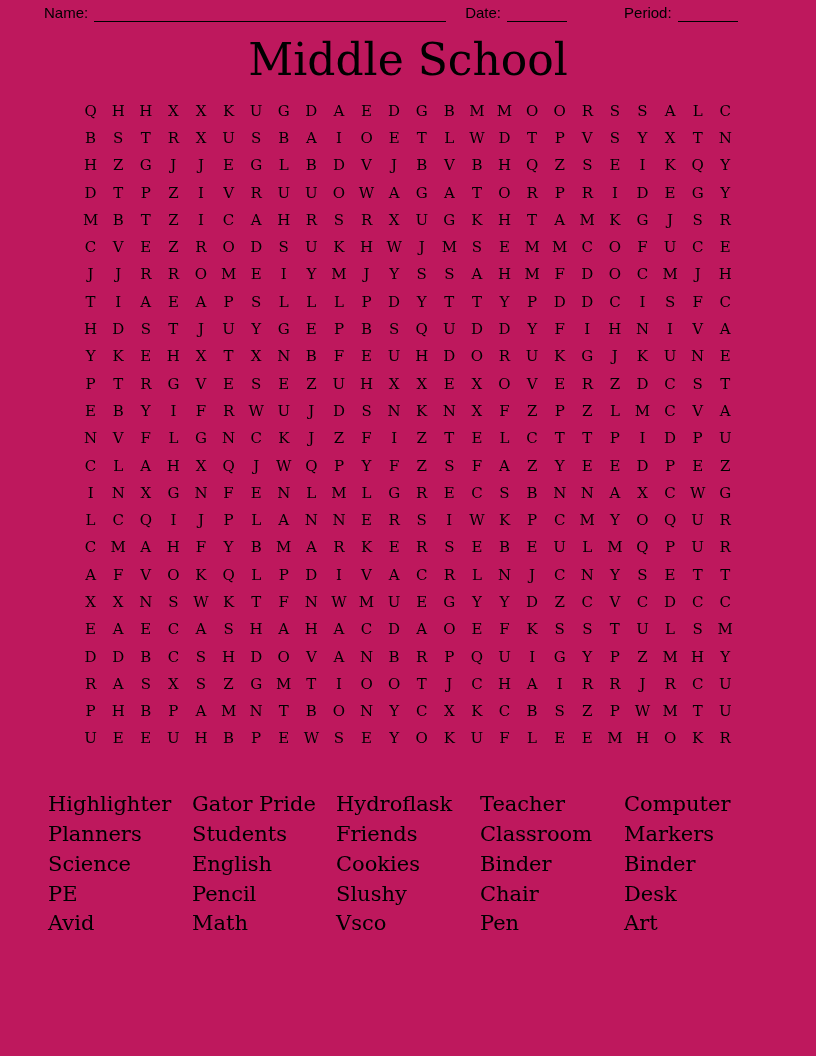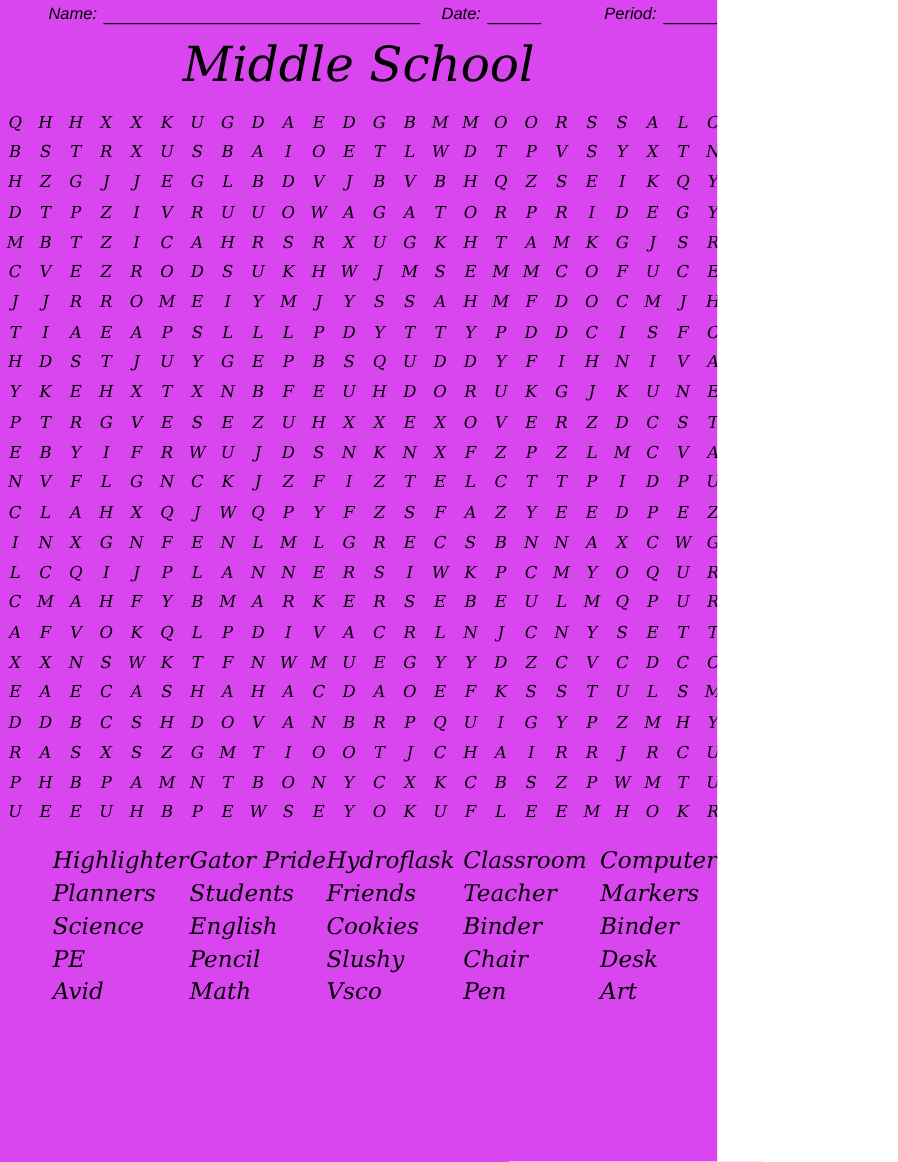--- a/index.html
+++ b/index.html
@@ -3,26 +3,25 @@
 <meta charset="utf-8">
 <style>
   * { margin: 0; padding: 0; box-sizing: border-box; }
   html, body {
     width: 816px;
     background: #ffffff;
     font-family: "Liberation Sans", sans-serif;
     color: #000000;
   }
   .page {
-    width: 652px;
+    width: 816px;
     height: 1056px;
-    background: #d946ef;
+    background: #be185d;
     position: relative;
     overflow: hidden;
-    font-style: italic;
   }
 
   
   .header {
     display: flex;
     align-items: flex-end;
     padding: 2px 0 0 44px;
     height: 22px;
     font-size: 15px;
   }
@@ -61,21 +60,21 @@
   .cell {
     display: flex;
     align-items: center;
     justify-content: center;
   }
 
   
   .word-list {
     display: flex;
     padding-left: 48px;
-    margin-top: 16px;
+    margin-top: 38px;
     font-family: "DejaVu Serif", serif;
     font-size: 21px;
   }
   .word-col { width: 144px; }
   .word-col:last-child { width: auto; }
   .word { line-height: 29.8px; white-space: nowrap; }
 </style>
 </head>
 <body>
 
@@ -687,22 +686,22 @@
         <div class="word">Math</div>
       </div>
       <div class="word-col">
         <div class="word">Hydroflask</div>
         <div class="word">Friends</div>
         <div class="word">Cookies</div>
         <div class="word">Slushy</div>
         <div class="word">Vsco</div>
       </div>
       <div class="word-col">
+        <div class="word">Teacher</div>
         <div class="word">Classroom</div>
-        <div class="word">Teacher</div>
         <div class="word">Binder</div>
         <div class="word">Chair</div>
         <div class="word">Pen</div>
       </div>
       <div class="word-col">
         <div class="word">Computer</div>
         <div class="word">Markers</div>
         <div class="word">Binder</div>
         <div class="word">Desk</div>
         <div class="word">Art</div>

